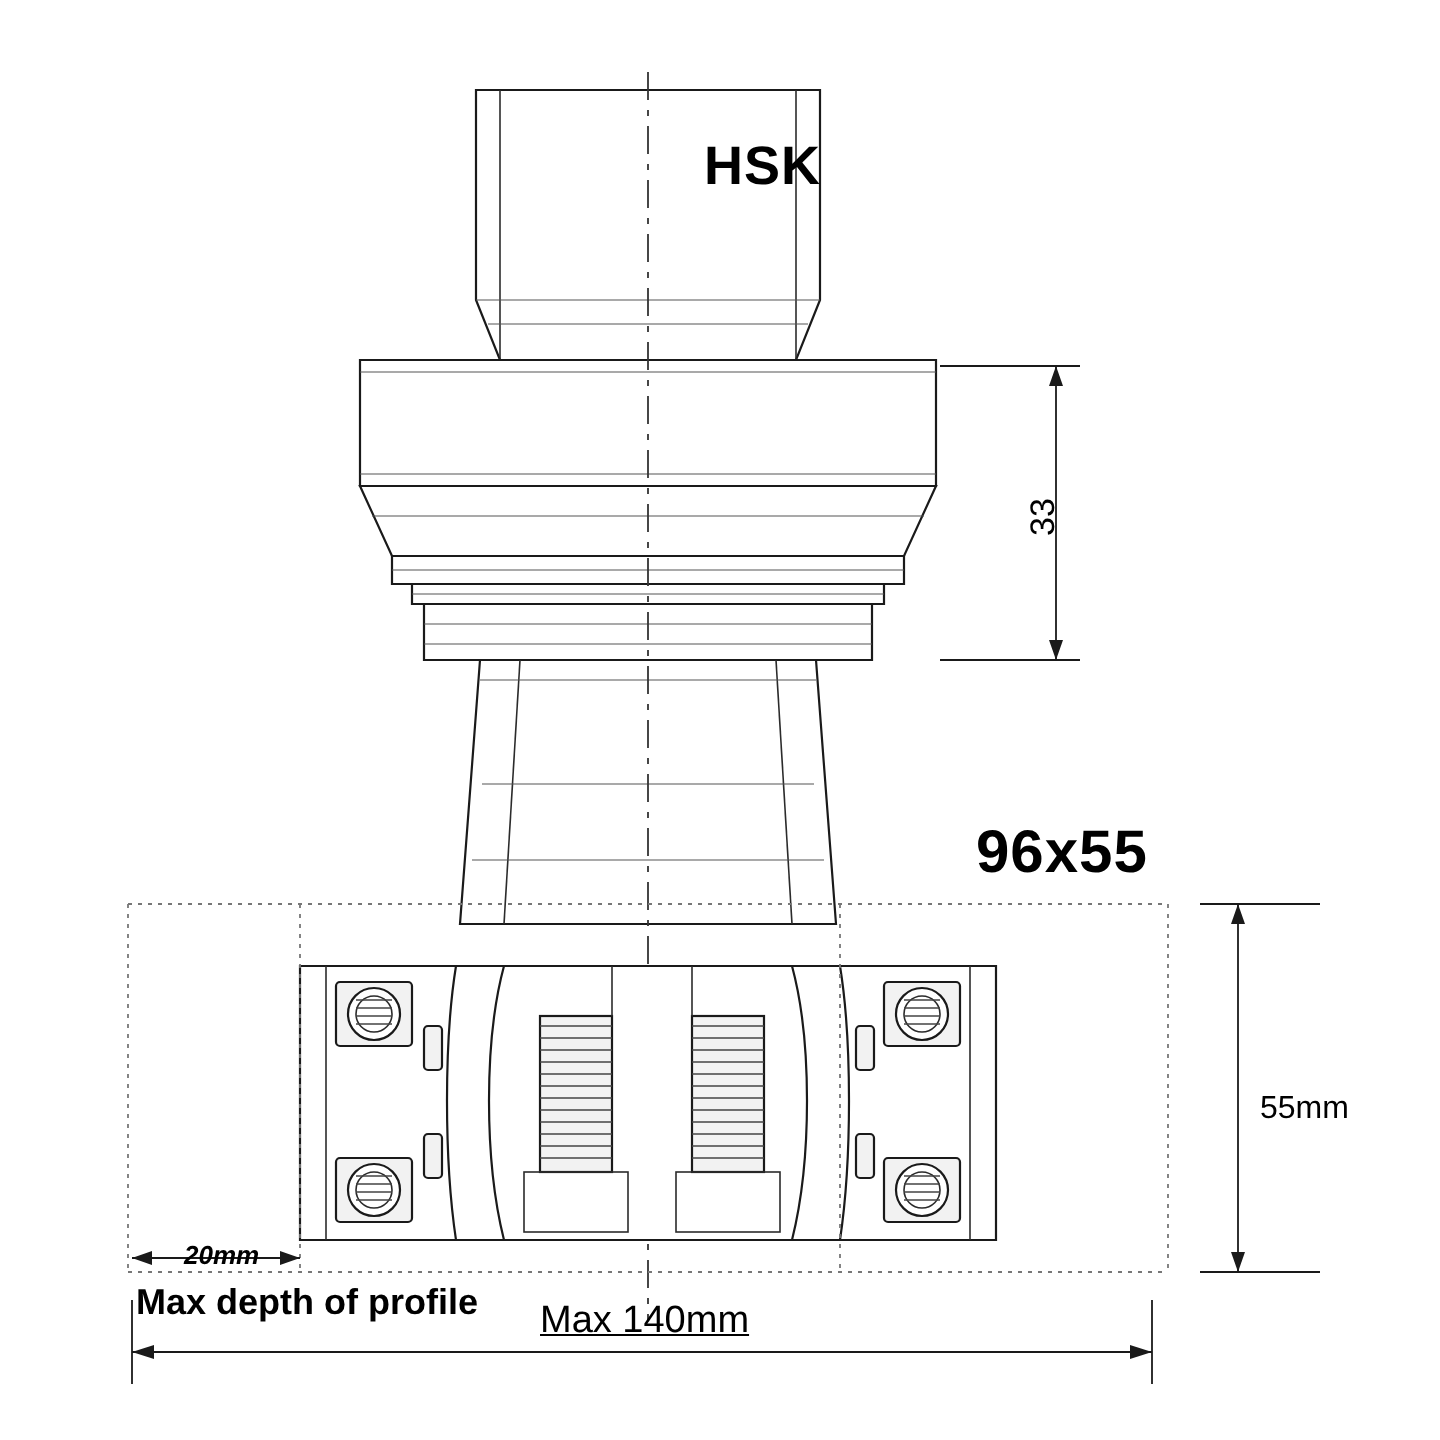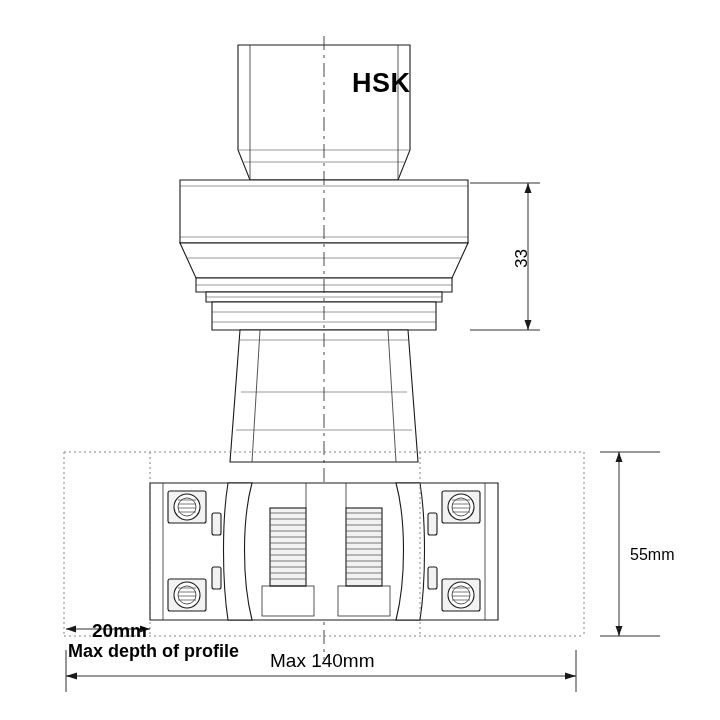--- a/index.html
+++ b/index.html
@@ -43,22 +43,23 @@
   }
   .lbl-96x55 {
     font-size: 30px;
     font-weight: bold;
     letter-spacing: 0.5px;
   }
   .lbl-55mm {
     font-size: 16px;
   }
   .lbl-20mm {
-    font-size: 19px;
-    font-weight: bold;
+    font-size: 13px;
+    font-weight: bold;
+    font-style: italic;
   }
   .lbl-maxdepth {
     font-size: 18px;
     font-weight: bold;
   }
   .lbl-max140 {
     font-size: 19px;
   }
 </style>
 </head>
@@ -213,22 +214,23 @@
       <path class="ln-dim" d="M 576,650 L 576,692"></path>
       <path d="M 66,676 l 11,-3.5 l 0,7 Z" fill="#1a1a1a"></path>
       <path d="M 576,676 l -11,-3.5 l 0,7 Z" fill="#1a1a1a"></path>
     </g>
   </svg>
 
   <div class="lbl lbl-hsk" style="left:352px; top:68px;">HSK</div>
 
   <div class="lbl lbl-dim33" style="left:512px; top:268px;">33</div>
 
+  <div class="lbl lbl-96x55" style="left:488px; top:410px;">96x55</div>
 
   <div class="lbl lbl-55mm" style="left:630px; top:546px;">55mm</div>
 
   <div class="lbl lbl-20mm" style="left:92px; top:620px;">20mm</div>
 
   <div class="lbl lbl-maxdepth" style="left:68px; top:641px;">Max depth of profile</div>
 
-  <div class="lbl lbl-max140" style="left:270px; top:650px;">Max 140mm</div>
+  <div class="lbl lbl-max140" style="left:270px; top:650px;text-decoration:underline;">Max 140mm</div>
 
 </div>
 
 </body></html>

